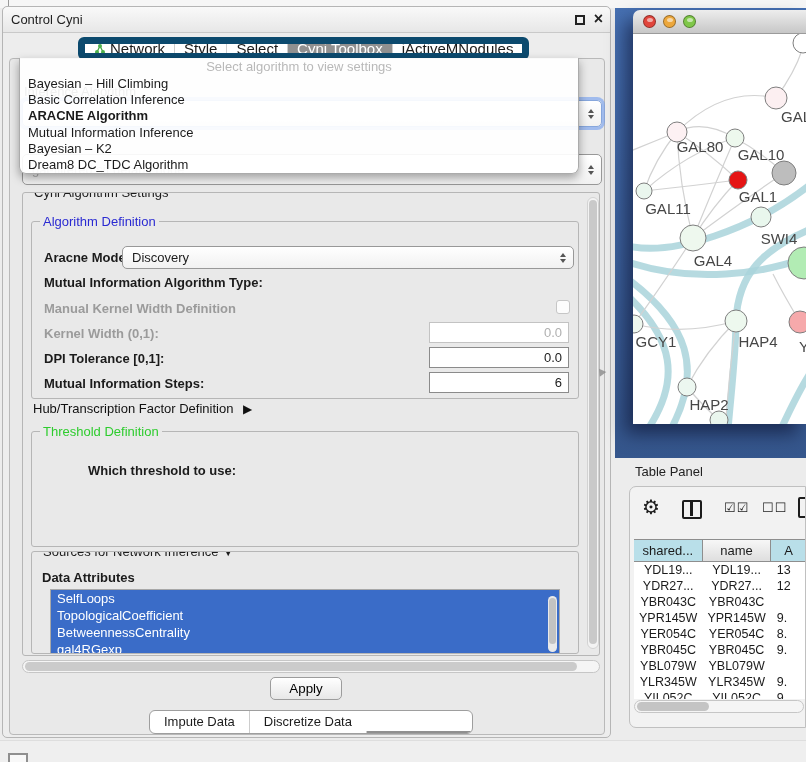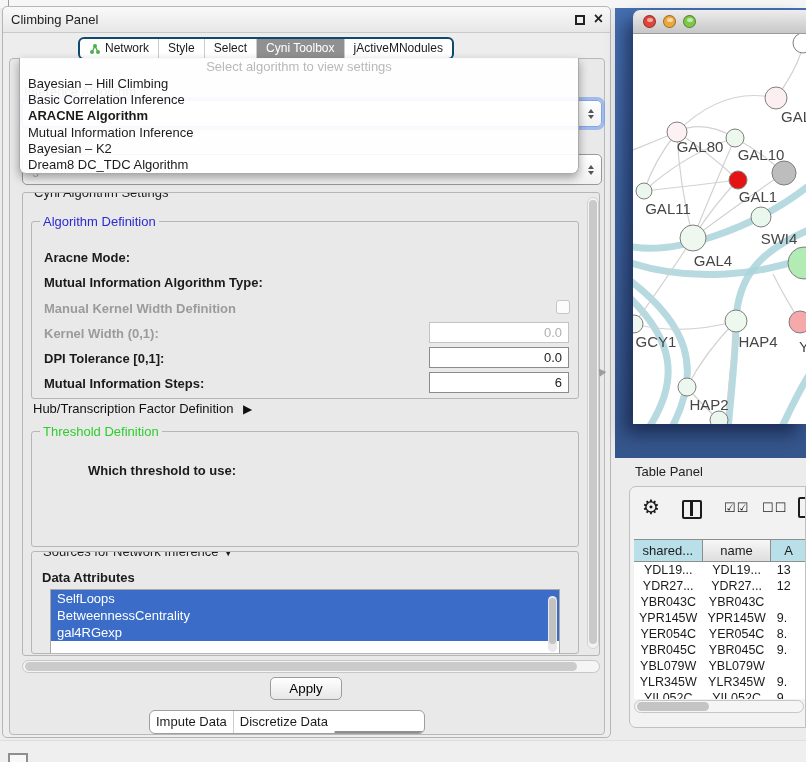--- a/index.html
+++ b/index.html
@@ -17,21 +17,21 @@
     border:1px solid #b5b5b5; border-radius:5px; }
   .cp-header { position:absolute; left:0; top:0; width:100%; height:26px;
     background:linear-gradient(#f9f9f9,#e7e7e7); border-bottom:1px solid #c9c9c9;
     border-radius:5px 5px 0 0; }
   .cp-title { position:absolute; left:8px; top:0; line-height:26px; color:#222; }
   .float-icon { position:absolute; right:25px; top:8px; width:10px; height:10px; border:2px solid #222; }
   .close-icon { position:absolute; right:7px; top:3px; font-size:16px; font-weight:bold; color:#222; }
 
   
   .tabbar { position:absolute; left:75px; top:30px; height:23px; display:flex;
-    border:2px solid #0c4a6e; border-radius:6px; overflow:hidden; background:#fff; font-size:12px;align-items:center; }
+    border:7px solid #0c4a6e; border-radius:6px; overflow:hidden; background:#fff; font-size:15px;align-items:center; }
   .tab { padding:0 9px; line-height:21px; border-left:1px solid #cdcdcd; display:flex; align-items:center; gap:4px; white-space:nowrap; }
   .tab:first-child { border-left:none; }
   .tab.selected { background:#909090; color:#fff; }
 
   
   .content-panel { position:absolute; left:6px; top:51px; width:596px; height:677px;
     background:#e9e9e9; border:1px solid #b9b9b9; border-radius:4px; }
 
   
   .ghost-label { position:absolute; left:14px; top:25px; color:#333; }
@@ -75,21 +75,21 @@
 
   .hscrollbar { position:absolute; left:12px; top:601px; width:578px; height:13px; background:#f5f5f5; border:1px solid #c6c6c6; border-radius:7px; }
   .hscrollbar .thumb { position:absolute; left:2px; top:1px; width:552px; height:9px; background:#cbcbcb; border-radius:5px; }
 
   .apply-btn { position:absolute; left:260px; top:618px; width:72px; height:23px;
     background:linear-gradient(#ffffff,#e7e7e7); border:1px solid #9c9c9c; border-radius:5px;
     text-align:center; line-height:21px; }
 
   .bottom-tabbar { position:absolute; left:139px; top:651px; height:24px; display:flex;
     border:1px solid #9e9e9e; border-radius:6px; overflow:hidden; background:#fff; }
-  .btab { padding:0 6px; line-height:22px; border-left:1px solid #cdcdcd; white-space:nowrap; }
+  .btab { padding:0 14px; line-height:22px; border-left:1px solid #cdcdcd; white-space:nowrap; }
   .btab:first-child { border-left:none; }
   .btab.selected { background:#8f8f8f; color:#fff;margin-top:20px; }
 
   
   .popup { position:absolute; left:16px; top:51px; width:560px; height:116px;
     background:rgba(255,255,255,0.92); border:1px solid #ababab; border-top:none;
     border-radius:0 0 7px 7px; box-shadow:0 4px 10px rgba(0,0,0,0.35); z-index:40; overflow:hidden; }
   .p-prompt { height:18px; line-height:18px; text-align:center; color:#b9b9b9; }
   .pitem { height:16.2px; line-height:16.2px; padding-left:8px; white-space:nowrap; }
   .pitem.bold { font-weight:bold; }
@@ -147,21 +147,21 @@
 </head>
 <body>
 
 <div id="screen">
 
   <div class="abs top-strip"></div>
   <div class="abs top-tick"></div>
 
   <section class="abs control-panel">
     <header class="cp-header">
-      <span class="cp-title">Climbing Panel</span>
+      <span class="cp-title">Control Cyni</span>
       <span class="float-icon"></span>
       <span class="close-icon">×</span>
     </header>
 
     <nav class="tabbar">
       <div class="tab">
         <svg width="12" height="12" viewBox="0 0 12 12">
           <line x1="3" y1="9" x2="6" y2="3" stroke="#3da53d" stroke-width="1.2"></line>
           <line x1="6" y1="3" x2="9" y2="9" stroke="#3da53d" stroke-width="1.2"></line>
           <circle cx="6" cy="3" r="2" fill="#4db04d"></circle>
@@ -204,20 +204,27 @@
       <div class="group settings-group">
         <span class="gtitle">Cyni Algorithm Settings</span>
         <div class="vscrollbar">
             <div class="thumb"></div>
           </div>
 
         <div class="group alg-group">
           <span class="gtitle blue">Algorithm Definition</span>
 
           <span class="lbl" style="left:12px;top:28px">Aracne Mode:</span>
+          <div class="combo" style="position:absolute;left:90px;top:24px;width:452px;height:23px">
+            <span>Discovery</span>
+            <span class="spin">
+                <i class="up"></i>
+                <i class="dn"></i>
+              </span>
+          </div>
 
           <span class="lbl" style="left:12px;top:53px">Mutual Information Algorithm Type:</span>
 
           <span class="lbl dis" style="left:12px;top:79px">Manual Kernel Width Definition</span>
           <span class="checkbox" style="left:524px;top:78px"></span>
 
           <span class="lbl dis" style="left:12px;top:104px">Kernel Width (0,1):</span>
           <div class="field dis" style="left:397px;top:100px;width:140px">0.0</div>
 
           <span class="lbl" style="left:12px;top:129px">DPI Tolerance [0,1]:</span>
@@ -241,20 +248,21 @@
 
         <div class="group src-group">
           <span class="gtitle">
             <span>Sources for Network Inference</span>
             <span style="font-size:12px">▼</span>
           </span>
           <span class="lbl" style="left:10px;top:18px">Data Attributes</span>
           <div class="listbox">
             <div>
                 <div class="litem">SelfLoops</div>
+                <div class="litem">TopologicalCoefficient</div>
                 <div class="litem">BetweennessCentrality</div>
                 <div class="litem">gal4RGexp</div>
               </div>
             <div class="list-vscroll">
                 <div class="thumb"></div>
               </div>
           </div>
         </div>
       </div>
 

